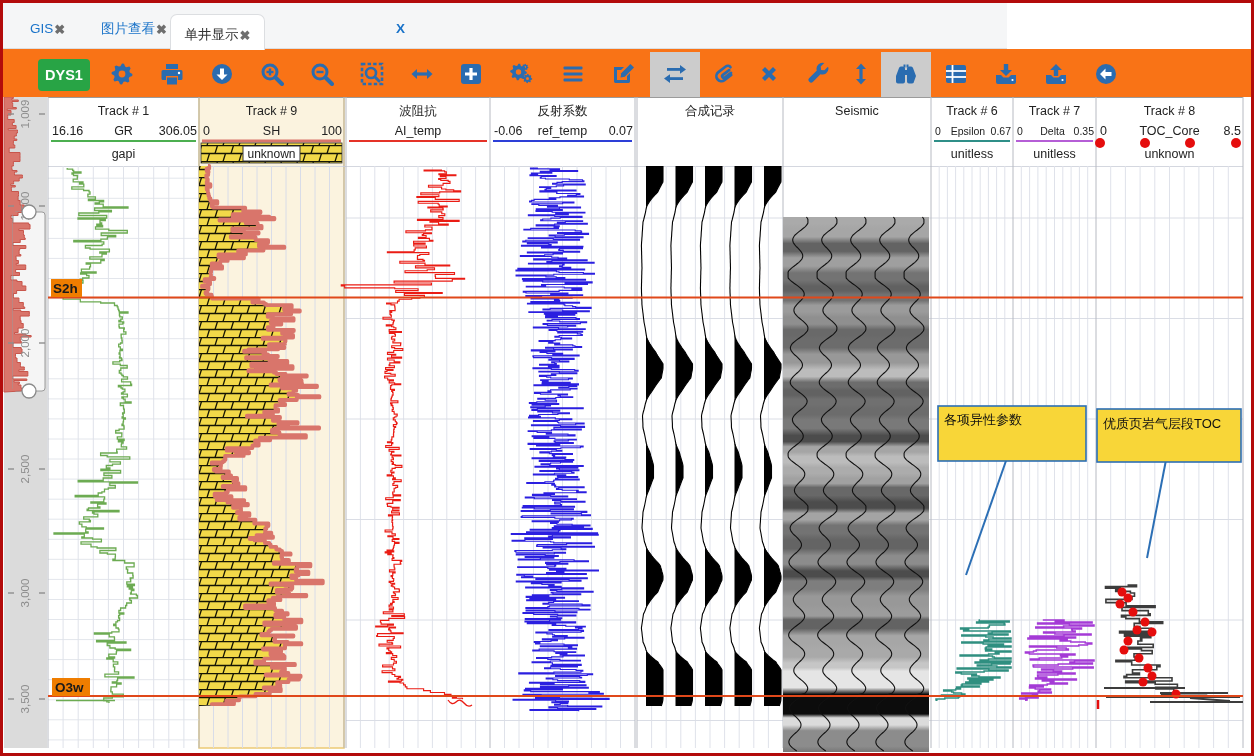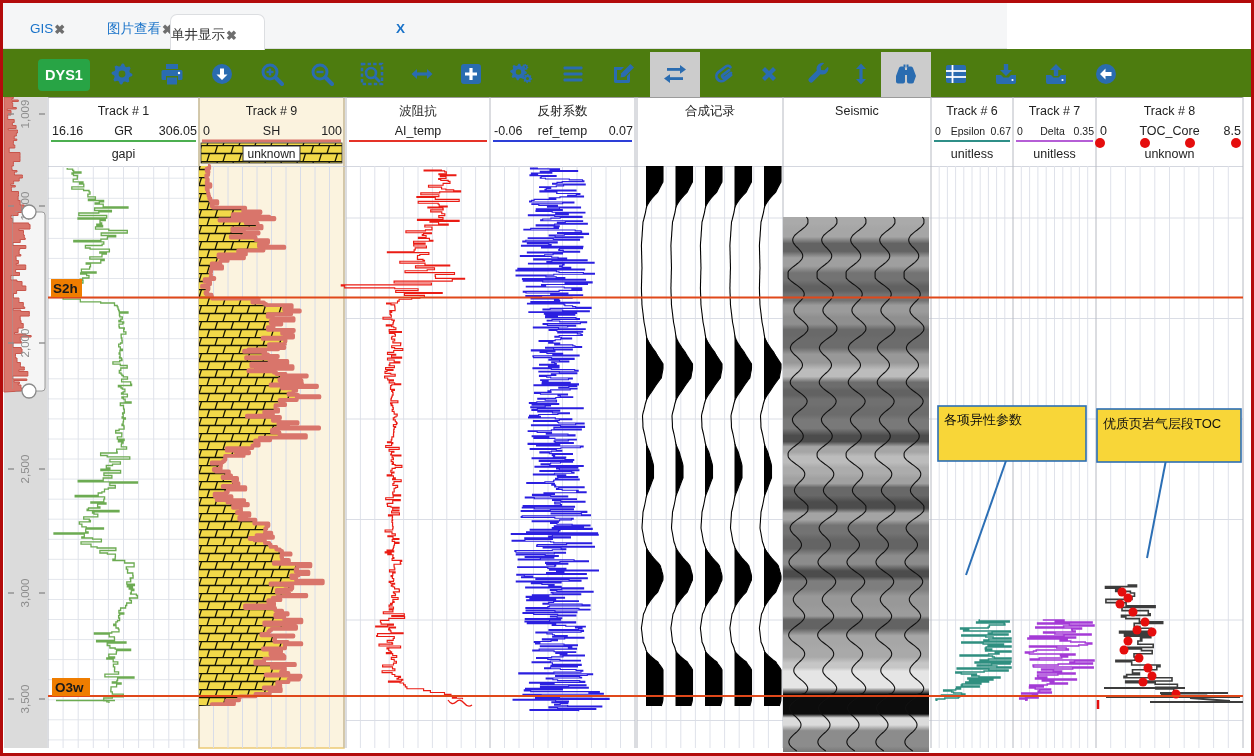--- a/index.html
+++ b/index.html
@@ -1,25 +1,25 @@
 <!DOCTYPE html>
 <html><head><meta charset="utf-8"><style>
 *{margin:0;padding:0;box-sizing:border-box}
 body{width:1254px;height:756px;position:relative;overflow:hidden;font-family:"Liberation Sans",sans-serif;background:#fff}
 .border{position:absolute;inset:0;border:3px solid #b30b0b;pointer-events:none;z-index:50}
 .tabs{position:absolute;left:3px;top:3px;width:1004px;height:46px;background:#f5f6f7;border-bottom:1px solid #dcdee1}
 .tab{position:absolute;top:0;height:46px;line-height:52px;color:#1a73c9;font-size:13.5px}
-.atab{position:absolute;left:167px;top:11px;width:95px;height:36px;background:#fff;border:1px solid #dcdee1;border-bottom:none;border-radius:7px 7px 0 0;line-height:40px;text-align:left;color:#333;font-size:13.5px;z-index:2}
-.toolbar{position:absolute;left:3px;top:49px;width:1248px;height:48px;background:#4d7c0f}
+.atab{position:absolute;left:167px;top:11px;width:95px;height:36px;background:#fff;border:1px solid #dcdee1;border-bottom:none;border-radius:7px 7px 0 0;line-height:40px;text-align:center;color:#333;font-size:13.5px;z-index:2}
+.toolbar{position:absolute;left:3px;top:49px;width:1248px;height:48px;background:#f97316}
 .dys{position:absolute;left:35px;top:10px;width:52px;height:32px;background:#28a445;color:#fff;font-weight:bold;font-size:14.5px;text-align:center;line-height:32px;border-radius:4px}
 </style></head>
 <body>
 <div class="tabs">
  <div class="tab" style="left:27px">GIS<span style="color:#6e6e6e;font-weight:bold;font-size:13px;margin-left:1px;position:relative;top:1px">✖</span></div>
- <div class="tab" style="left:104px">图片查看<span style="color:#6e6e6e;font-weight:bold;font-size:13px;margin-left:1px;position:relative;top:1px">✖</span></div>
+ <div class="tab" style="left:98px">图片查看<span style="color:#6e6e6e;font-weight:bold;font-size:13px;margin-left:1px;position:relative;top:1px">✖</span></div>
  <div class="atab">单井显示<span style="color:#6e6e6e;font-weight:bold;font-size:13px;margin-left:1px;position:relative;top:1px">✖</span></div>
  <div class="tab" style="left:393px;font-weight:bold">X</div>
 </div>
 <div class="toolbar">
  <div class="dys">DYS1</div>
  <div style="position:absolute;left:107px;top:13px;width:24px;height:24px"><svg width="24" height="24" viewBox="0 0 24 24">
         <path d="M12.0,1.6 L14.0,1.8 L15.1,4.6 L16.4,5.3 L19.4,4.6 L20.6,6.2 L19.4,8.9 L19.8,10.4 L22.4,12.0 L22.2,14.0 L19.4,15.1 L18.7,16.4 L19.4,19.4 L17.8,20.6 L15.1,19.4 L13.6,19.8 L12.0,22.4 L10.0,22.2 L8.9,19.4 L7.6,18.7 L4.6,19.4 L3.4,17.8 L4.6,15.1 L4.2,13.6 L1.6,12.0 L1.8,10.0 L4.6,8.9 L5.3,7.6 L4.6,4.6 L6.2,3.4 L8.9,4.6 L10.4,4.2 L12.0,1.6 Z M15.4,12 A3.4,3.4 0 1,0 8.6,12 A3.4,3.4 0 1,0 15.4,12 Z" fill="#2a6cb0" fill-rule="evenodd"></path>
       </svg></div>
     <div style="position:absolute;left:157px;top:13px;width:24px;height:24px"><svg width="24" height="24" viewBox="0 0 24 24">
         <g fill="#2a6cb0">

